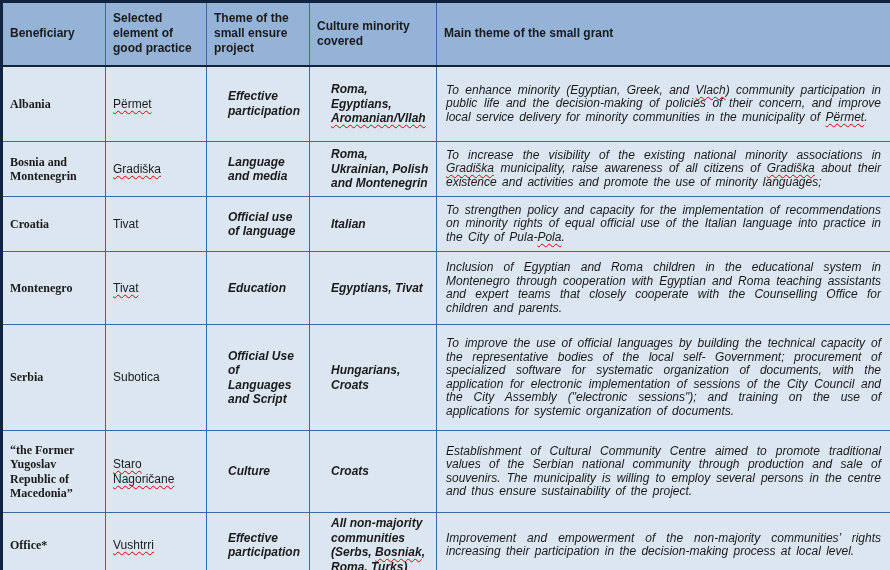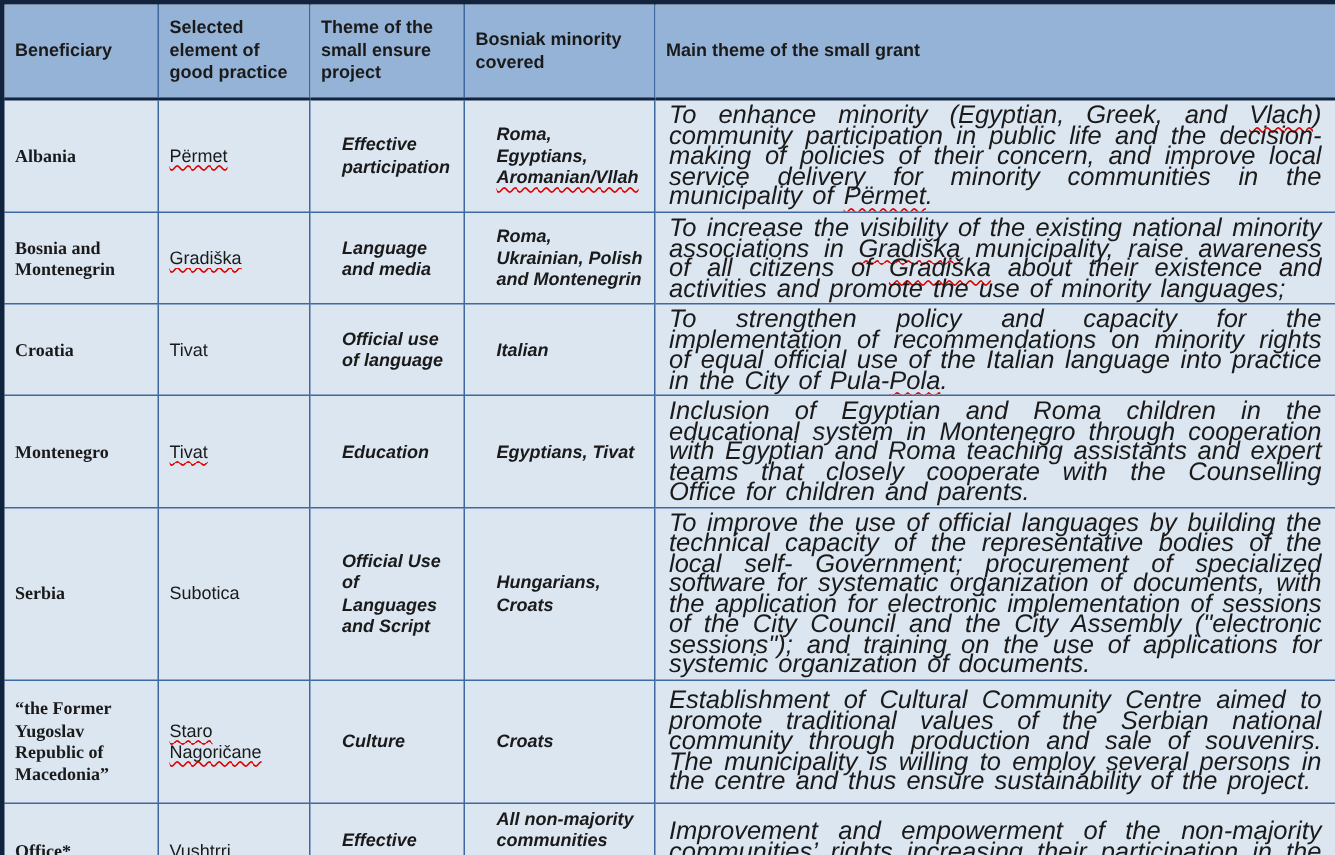--- a/index.html
+++ b/index.html
@@ -22,21 +22,21 @@
     background:var(--header-bg,#95b3d7);
     text-align:left;
     font-size:12px;font-weight:bold;line-height:15px;
     border-bottom:2px solid var(--outer-border,#10243f);
   }
   td{font-size:12px;line-height:14.5px;}
   td.c1{font-weight:bold;font-family:Liberation Serif, serif;}
   td.c2{font-weight:normal;}
   td.c3,td.c4{font-weight:bold;font-style:italic;padding-left:21px;}
   td.c5{
-    font-style:italic;font-size:17px;line-height:13.5px;
+    font-style:italic;font-size:12px;line-height:13.5px;
     text-align:justify;word-spacing:2px;padding:3px 9px;
   }
   .sp{
     text-decoration-line:underline;
     text-decoration-style:wavy;
     text-decoration-color:var(--spellcheck-red,#e00000);
     text-decoration-thickness:1px;
     text-underline-offset:2px;
     text-decoration-skip-ink:none;
   }
@@ -51,21 +51,21 @@
         <col style="width:101px">
         <col style="width:103px">
         <col style="width:127px">
         <col style="width:455px">
     </colgroup>
     <thead>
       <tr style="height:64px">
         <th>Beneficiary</th>
         <th>Selected element of good practice</th>
         <th>Theme of the small ensure project</th>
-        <th>Bosniak minority covered</th>
+        <th>Culture minority covered</th>
         <th>Main theme of the small grant</th>
       </tr>
     </thead>
     <tbody>
       <tr style="height:76px">
         <td class="c1">Albania</td>
         <td class="c2"><span class="sp">Përmet</span></td>
         <td class="c3">Effective participation</td>
         <td class="c4">Roma, Egyptians, <span class="sp">Aromanian/Vllah</span></td>
         <td class="c5">To enhance minority (Egyptian, Greek, and <span class="sp">Vlach</span>) community participation in public life and the decision-making of policies of their concern, and improve local service delivery for minority communities in the municipality of <span class="sp">Përmet</span>.</td>

